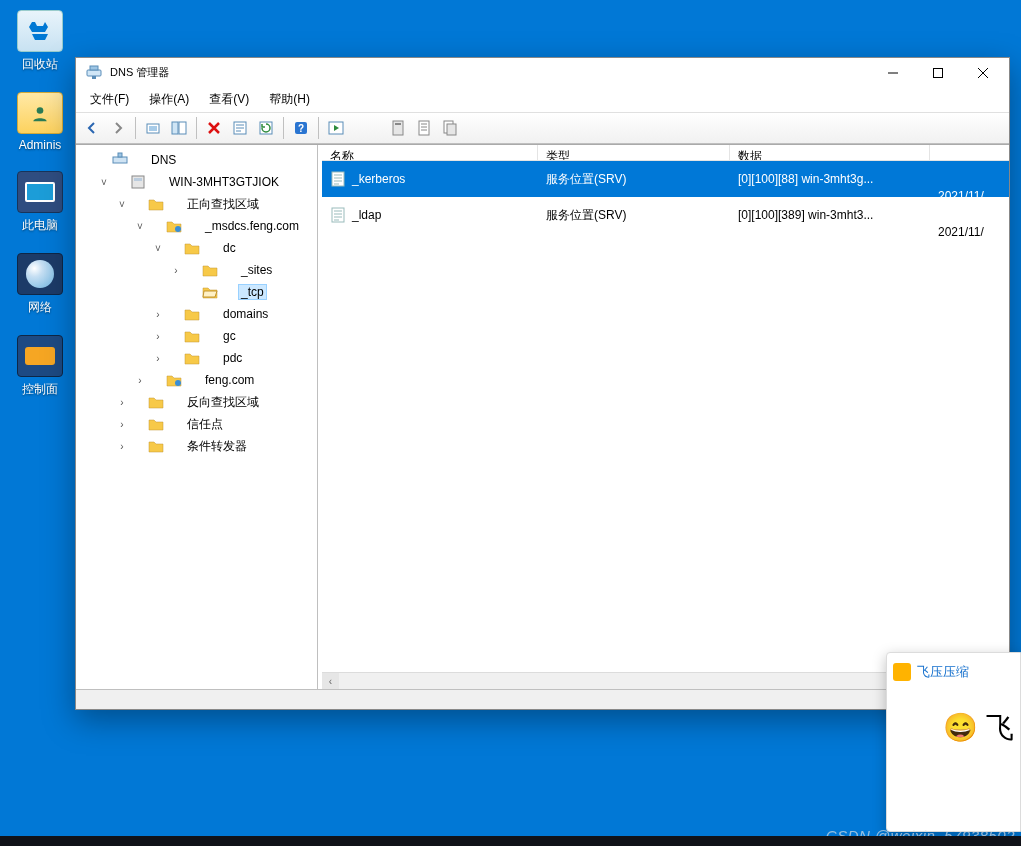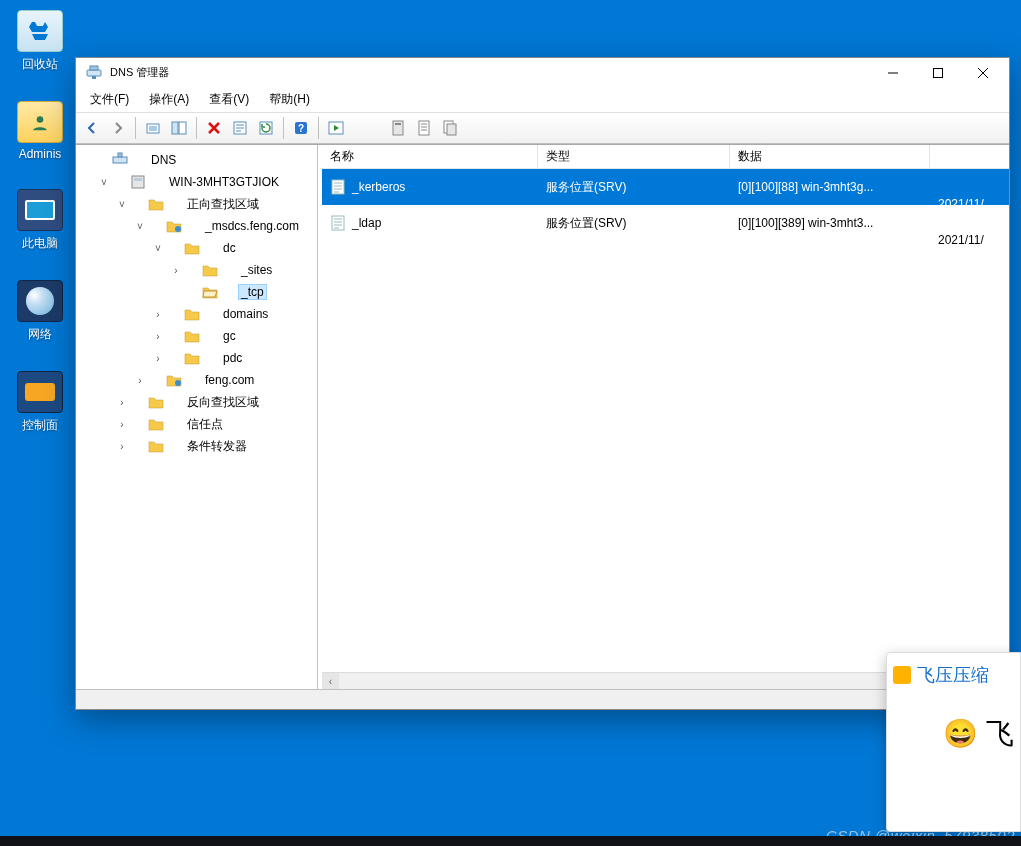--- a/index.html
+++ b/index.html
@@ -1,20 +1,20 @@
 <!DOCTYPE html>
 <html><head>
 <meta charset="utf-8">
 <style>
   * { box-sizing: border-box; }
   html, body { margin:0; padding:0; font-family:"Microsoft YaHei","Segoe UI",Tahoma,Arial,sans-serif; font-size:12px; }
   body { width:1021px; height:846px; background:#0178d6; overflow:hidden; position:relative; }
 
   
-  .desktop-icons { position:absolute; left:0; top:0; width:80px; display:flex; flex-direction:column; align-items:center; gap:28px; padding-top:10px; }
+  .desktop-icons { position:absolute; left:0; top:0; width:80px; display:flex; flex-direction:column; align-items:center; gap:19px; padding-top:10px; }
   .desktop-icon { display:flex; flex-direction:column; align-items:center; color:#fff; font-size:12px; width:76px; text-shadow:0 1px 2px rgba(0,0,0,.5); cursor:default; }
   .desktop-icon .glyph { width:46px; height:42px; border-radius:4px; margin-bottom:4px; display:flex; align-items:center; justify-content:center; }
   .glyph.recycle { background:linear-gradient(#e8f4fb,#c8e2f2); border:1px solid #9cc; }
   .glyph.recycle svg { width:24px; height:24px; }
   .glyph.folder { background:linear-gradient(#ffe9a6,#fdd25e); border:1px solid #d1a93a; }
   .glyph.pc { background:linear-gradient(#2f4d80,#2f4d80); border:1px solid #18345a; }
   .glyph.pc .screen { width:30px; height:20px; background:#1c9dd8; border:2px solid #fff; border-radius:2px; }
   .glyph.net { background:#1c3b68; border:1px solid #0e2747; }
   .glyph.net .globe { width:28px; height:28px; border-radius:50%; background:radial-gradient(circle at 30% 30%,#fff,#c6dff3 30%,#6fb6e1); }
   .glyph.cpl { background:#1d4a83; border:1px solid #0e2747; }
@@ -44,21 +44,21 @@
   
   .tree ul { list-style:none; margin:0; padding:0 0 0 18px; }
   .tree > ul { padding-left:2px; }
   .tree-row { display:flex; align-items:center; height:22px; gap:20px; padding-right:6px; white-space:nowrap; }
   .tree-exp { width:12px; height:12px; display:flex; align-items:center; justify-content:center; color:#555; font-size:10px; }
   .tree-row .ticon { width:16px; height:16px; flex:0 0 16px; }
   .tree-row .tlabel { padding:1px 3px; }
   .tree-row.selected .tlabel { background:#cce8ff; border:1px solid #99d1ff; padding:0 2px; }
 
   
-  .list-header { display:flex; height:24px; background:#fff; border-bottom:1px solid #e4e4e4; flex:0 0 auto; }
+  .list-header { display:flex; height:16px; background:#fff; border-bottom:1px solid #e4e4e4; flex:0 0 auto; }
   .col { padding:3px 8px; border-right:1px solid #e4e4e4; white-space:nowrap; overflow:hidden; text-overflow:ellipsis; }
   .col.c1 { width:216px; }
   .col.c2 { width:192px; }
   .col.c3 { width:200px; }
   .col.c4 { flex:1;margin-top:33px; }
   .list-rows { flex:1; overflow:auto; }
   .list-row { display:flex; height:36px; align-items:center; }
   .list-row .col { border-right:1px solid transparent; }
   .list-row.selected { background:#0078d7; color:#fff; }
   .list-row .ricon { width:16px; height:16px; margin-right:6px; vertical-align:middle; }
@@ -68,21 +68,21 @@
   .hscroll .track { flex:1; }
 
   .statusbar { height:20px; border-top:1px solid #bfbfbf; background:#f0f0f0; }
 
   
   .ficon-folder { fill:#f7c948; stroke:#c19430; stroke-width:.5; }
   .ficon-folder-world .world { fill:#3a8ed6; }
 
   
   .popup { position:absolute; right:0; bottom:14px; width:135px; height:180px; background:#fff; border:1px solid #dcdcdc; box-shadow:0 4px 14px rgba(0,0,0,.25); border-radius:4px 0 0 4px; padding:10px 6px; overflow:hidden; }
-  .popup .ptitle { display:flex; align-items:center; gap:6px; font-size:18px; color:#1570cd; }
+  .popup .ptitle { display:flex; align-items:center; gap:6px; font-size:13px; color:#1570cd; }
   .popup .picon { width:18px; height:18px; background:#ffb300; border-radius:3px; }
   .popup .emoji { font-size:28px; margin-top:28px; text-align:right; }
 
   
   .watermark { position:absolute; right:6px; bottom:2px; color:rgba(230,230,230,.65); font-size:15px; font-style:italic; letter-spacing:.5px; }
 
   
   .taskbar { position:absolute; left:0; bottom:0; height:10px; width:100%; background:#101218; }
 </style>
 </head>

